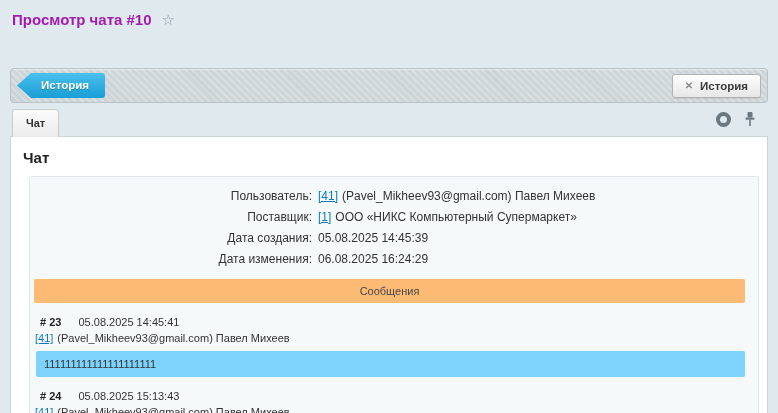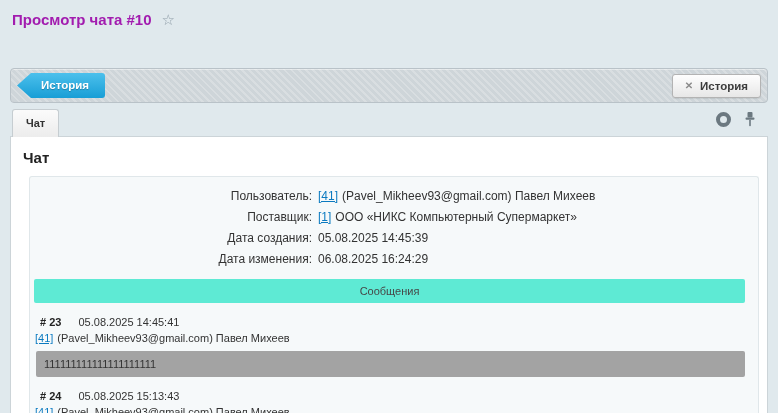--- a/index.html
+++ b/index.html
@@ -81,32 +81,32 @@
     padding-top: 9px;
     min-height: 230px;
   }
   .drow { display: flex; font-size: 12px; line-height: 21px; color: #333; }
   .drow .lbl { width: 288px; text-align: right; padding-right: 6px; flex: none; }
   a.blue-link { color: #0b7ac0; text-decoration: underline; cursor: pointer; }
   .drow a.blue-link:not(:empty) { margin-right: 4px; }
 
   .msgs-hdr {
     margin: 9px 13px 0 4px;
-    background: #5eead4; border-radius: 2px;
+    background: #fdba74; border-radius: 2px;
     text-align: center; font-size: 11px; color: #474747;
     padding: 6px 16px;
   }
 
   .msg { margin: 4px 13px 0 4px; font-size: 11px; color: #333; }
   .msg-l1 { padding: 9px 6px 1px 6px; }
   .msg-num { font-weight: bold; color: #222; }
   .msg-time { margin-left: 14px; }
   .msg-l2 { padding: 3px 6px 5px 1px; }
   .msg-l2 a.blue-link { margin-right: 4px; }
-  .msg-body { background: #a3a3a3; margin: 2px 0 2px 2px; padding: 7px 8px; border-radius: 2px; }
+  .msg-body { background: #7dd3fc; margin: 2px 0 2px 2px; padding: 7px 8px; border-radius: 2px; }
 </style>
 </head>
 <body>
 
 <div class="page">
 
   <div class="title-row">
     <h1 class="page-title">Просмотр чата #10</h1>
     <span class="star">☆</span>
   </div>

